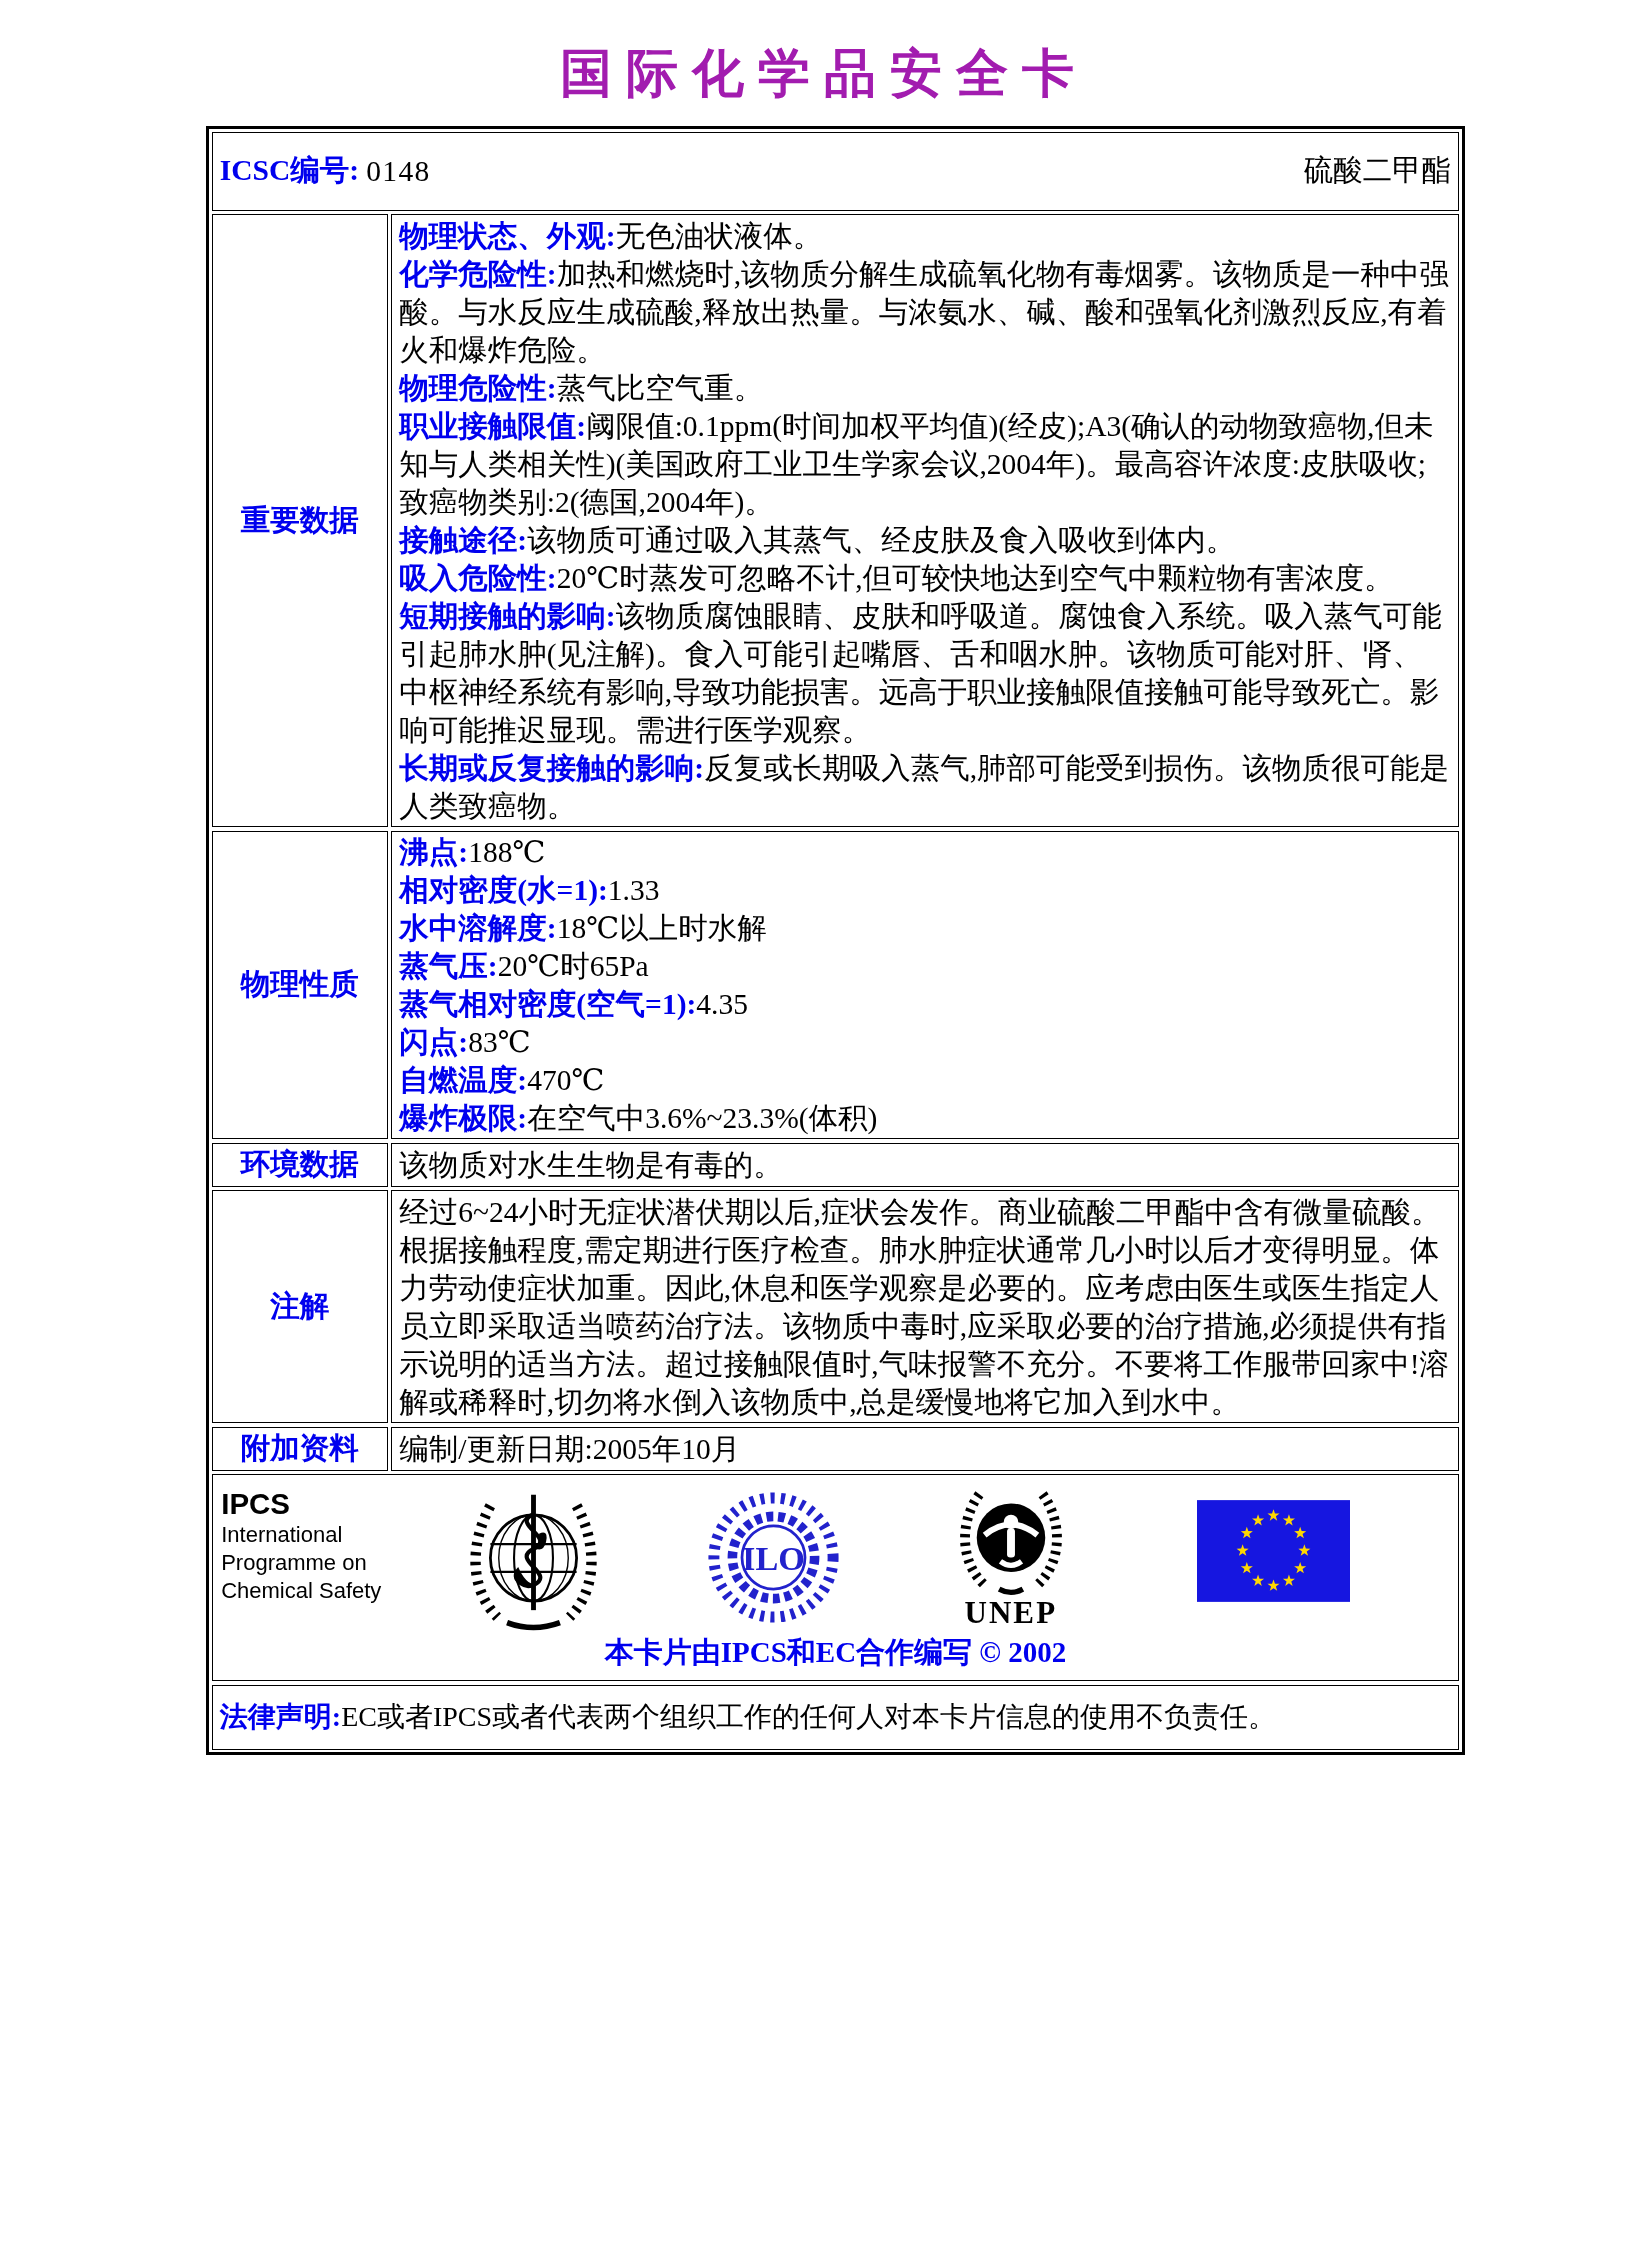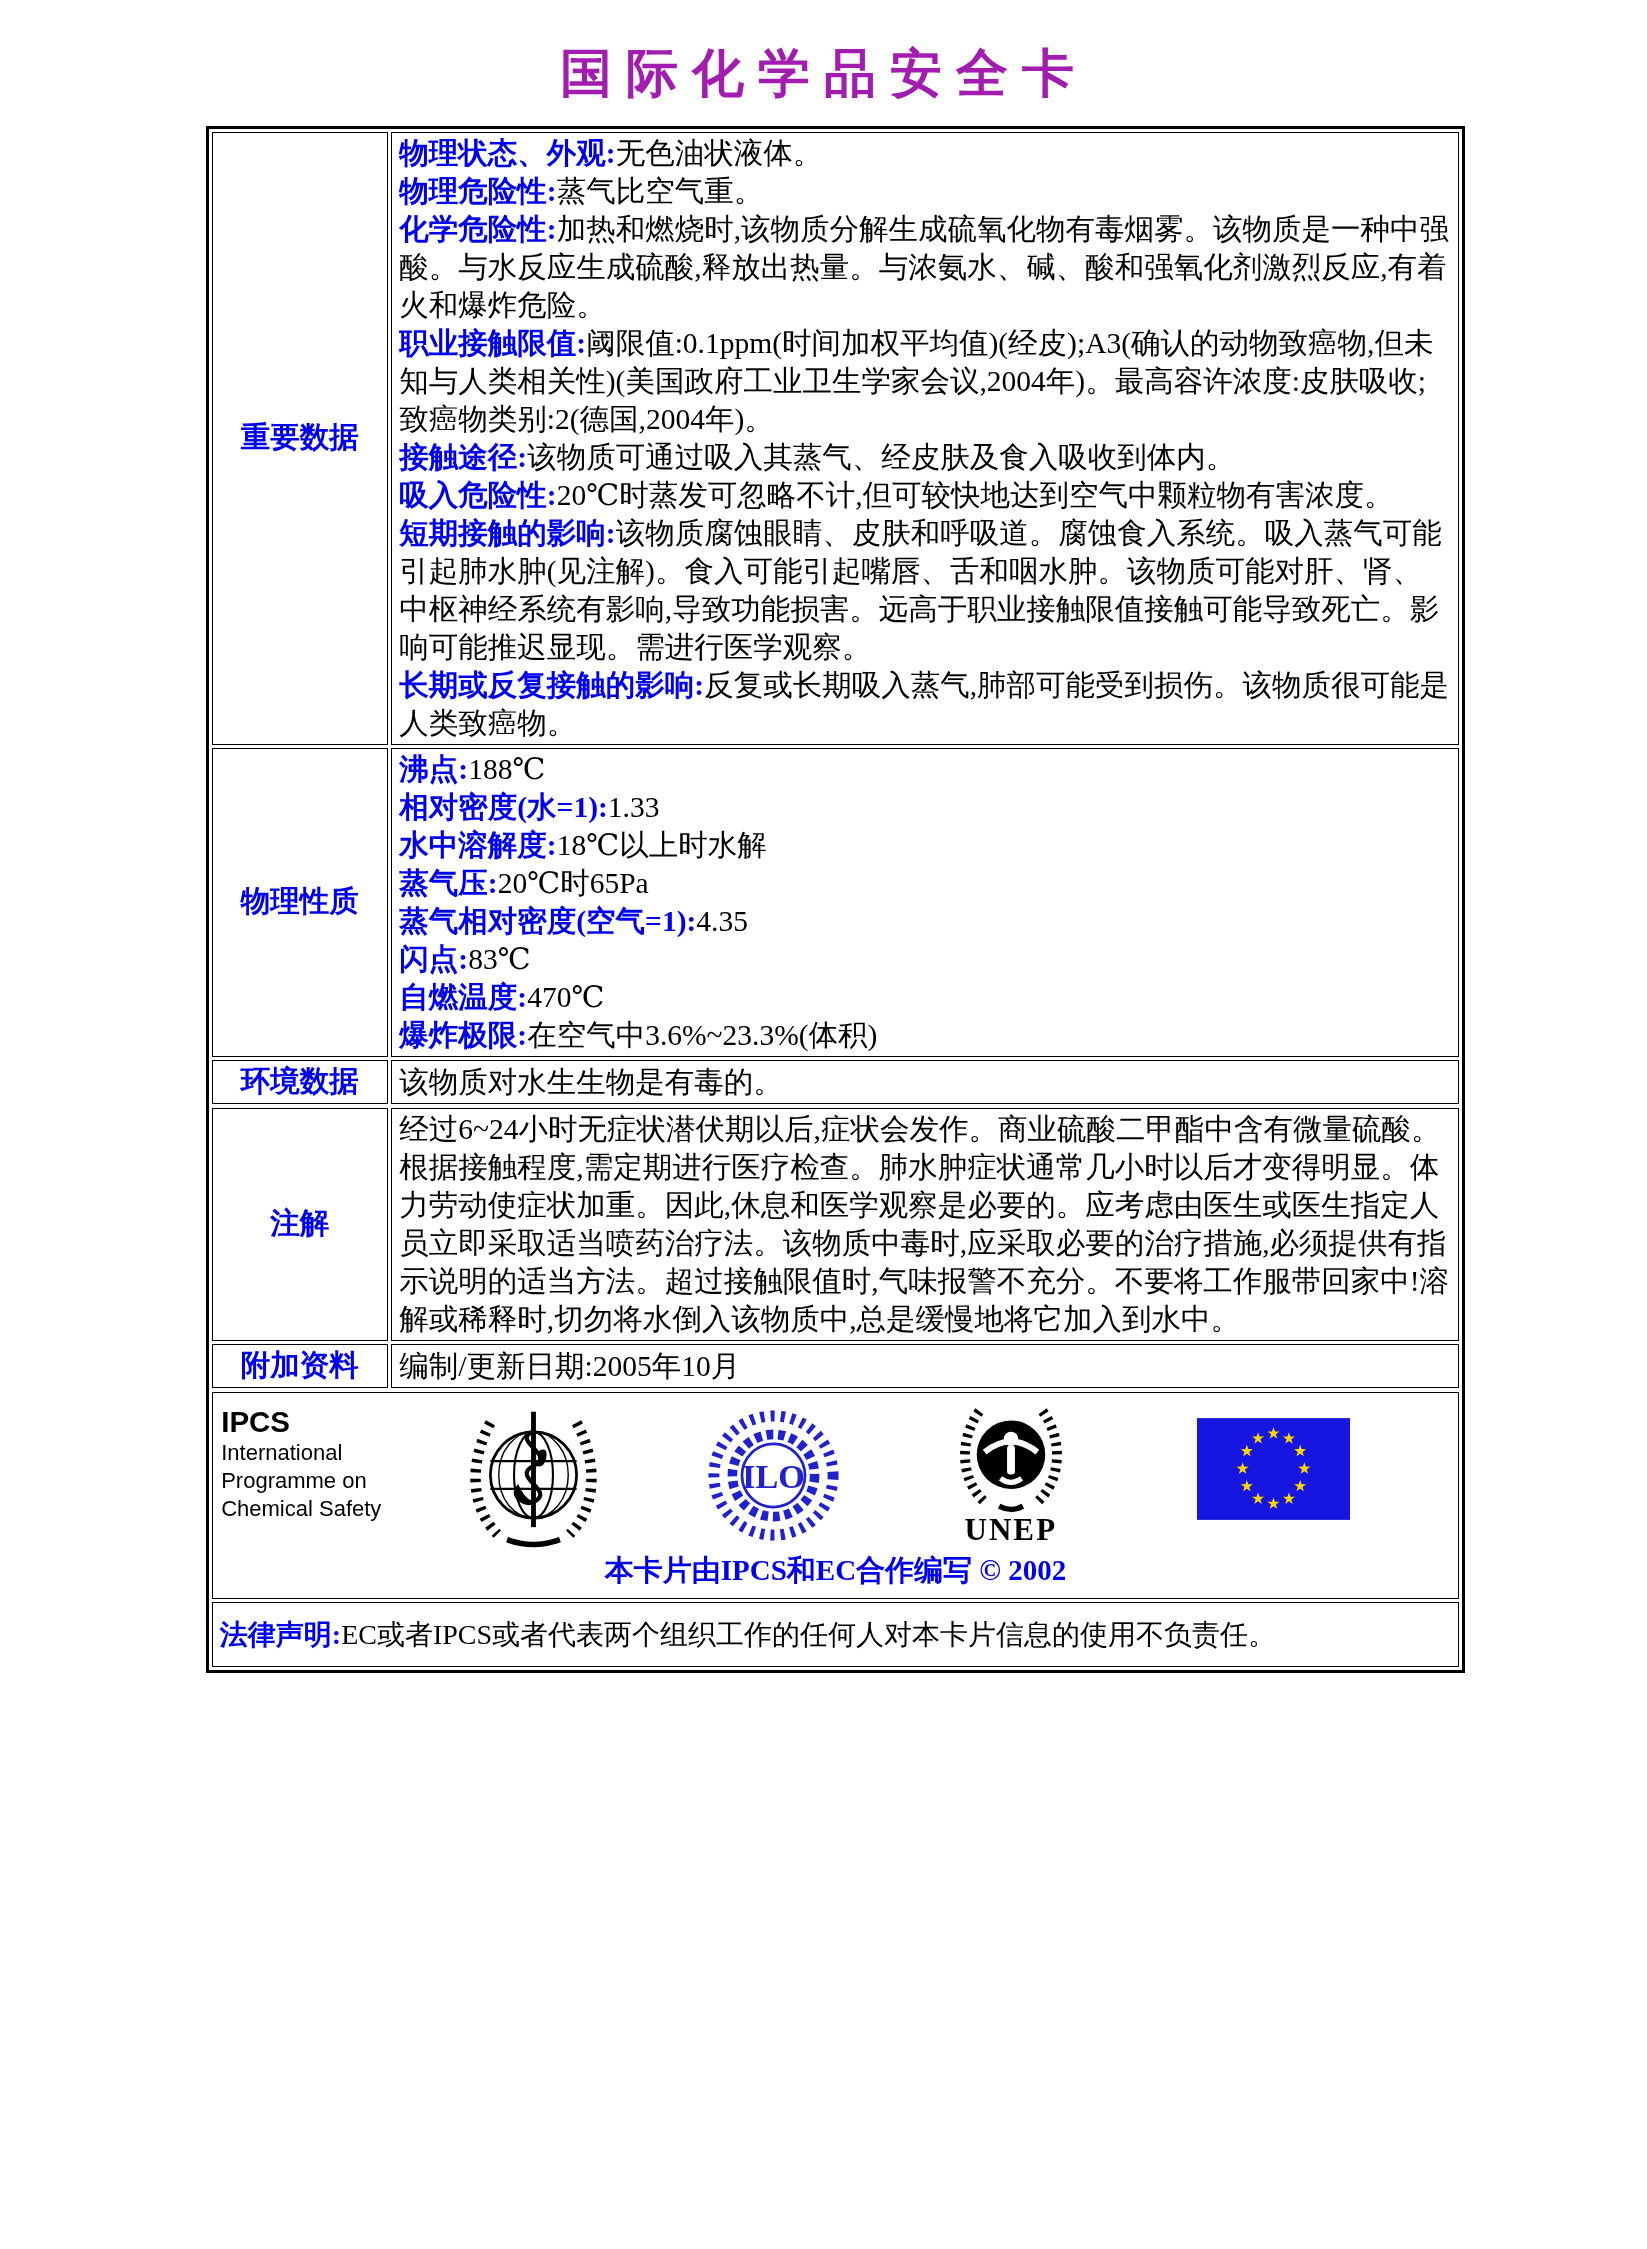--- a/index.html
+++ b/index.html
@@ -59,27 +59,34 @@
     padding:0 7px; font-size:28px;
   }
 </style>
 </head>
 <body>
 
 <div class="page-title">国际化学品安全卡</div>
 
 <div class="card">
 
+  <div class="row">
+    <div class="cell header-cell">
+      <span class="lbl">ICSC编号:</span>
+      <span class="icsc-num">0148</span>
+      <span class="chem-name">硫酸二甲酯</span>
+    </div>
+  </div>
 
   <div class="row">
     <div class="cell label-cell">重要数据</div>
     <div class="cell content-cell">
       <div class="entry"><span class="lbl">物理状态、外观:</span><span>无色油状液体。</span></div>
+      <div class="entry"><span class="lbl">化学危险性:</span><span>加热和燃烧时,该物质分解生成硫氧化物有毒烟雾。该物质是一种中强酸。与水反应生成硫酸,释放出热量。与浓氨水、碱、酸和强氧化剂激烈反应,有着火和爆炸危险。</span></div>
       <div class="entry"><span class="lbl">物理危险性:</span><span>蒸气比空气重。</span></div>
-      <div class="entry"><span class="lbl">化学危险性:</span><span>加热和燃烧时,该物质分解生成硫氧化物有毒烟雾。该物质是一种中强酸。与水反应生成硫酸,释放出热量。与浓氨水、碱、酸和强氧化剂激烈反应,有着火和爆炸危险。</span></div>
       <div class="entry"><span class="lbl">职业接触限值:</span><span>阈限值:0.1ppm(时间加权平均值)(经皮);A3(确认的动物致癌物,但未知与人类相关性)(美国政府工业卫生学家会议,2004年)。最高容许浓度:皮肤吸收;致癌物类别:2(德国,2004年)。</span></div>
       <div class="entry"><span class="lbl">接触途径:</span><span>该物质可通过吸入其蒸气、经皮肤及食入吸收到体内。</span></div>
       <div class="entry"><span class="lbl">吸入危险性:</span><span>20℃时蒸发可忽略不计,但可较快地达到空气中颗粒物有害浓度。</span></div>
       <div class="entry"><span class="lbl">短期接触的影响:</span><span>该物质腐蚀眼睛、皮肤和呼吸道。腐蚀食入系统。吸入蒸气可能引起肺水肿(见注解)。食入可能引起嘴唇、舌和咽水肿。该物质可能对肝、肾、中枢神经系统有影响,导致功能损害。远高于职业接触限值接触可能导致死亡。影响可能推迟显现。需进行医学观察。</span></div>
       <div class="entry"><span class="lbl">长期或反复接触的影响:</span><span>反复或长期吸入蒸气,肺部可能受到损伤。该物质很可能是人类致癌物。</span></div>
     </div>
   </div>
 
   <div class="row">
     <div class="cell label-cell">物理性质</div>

